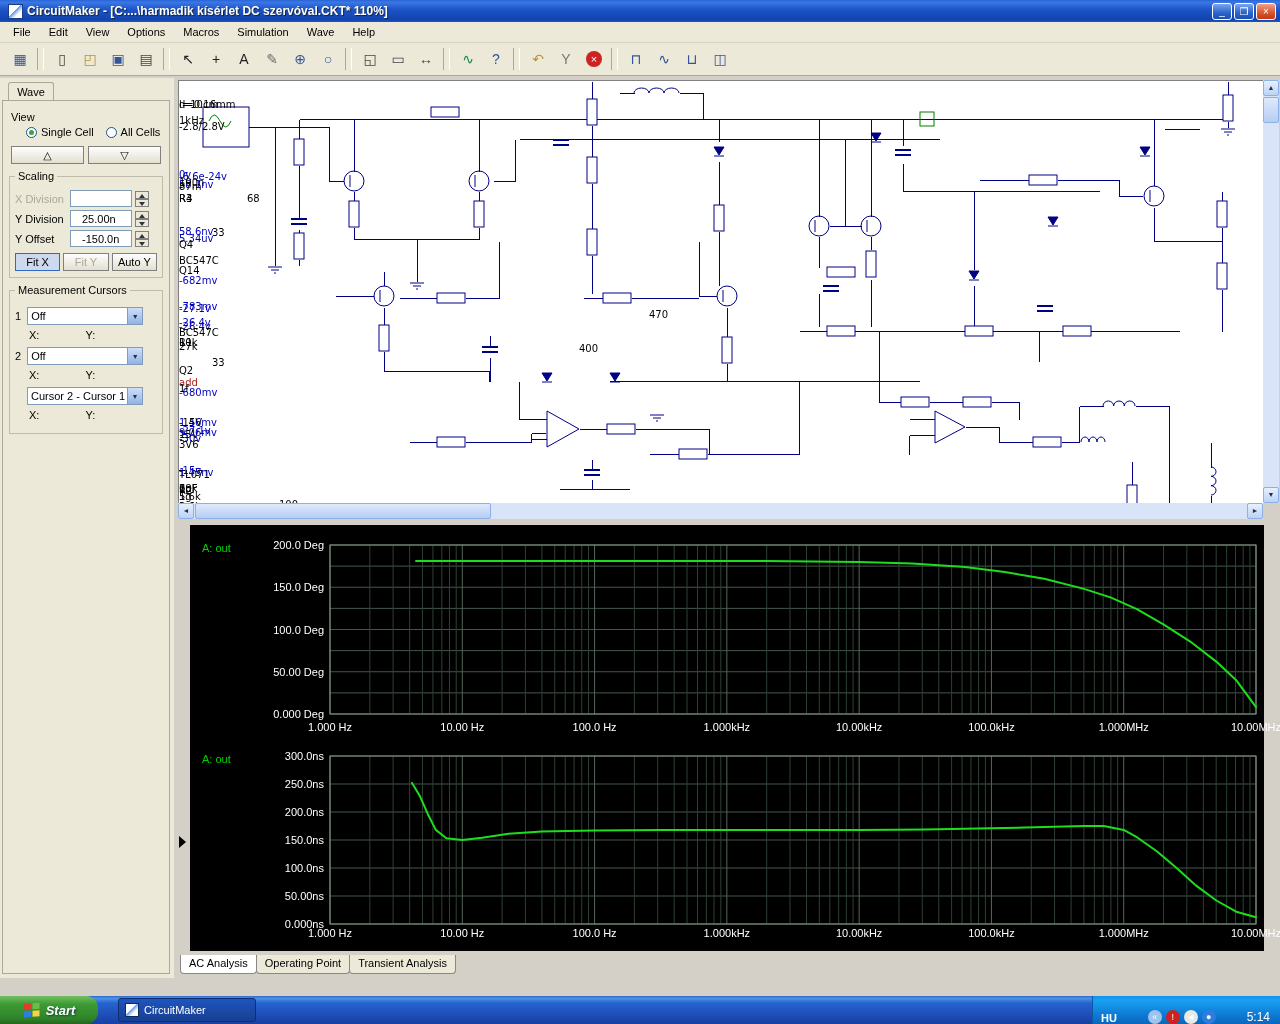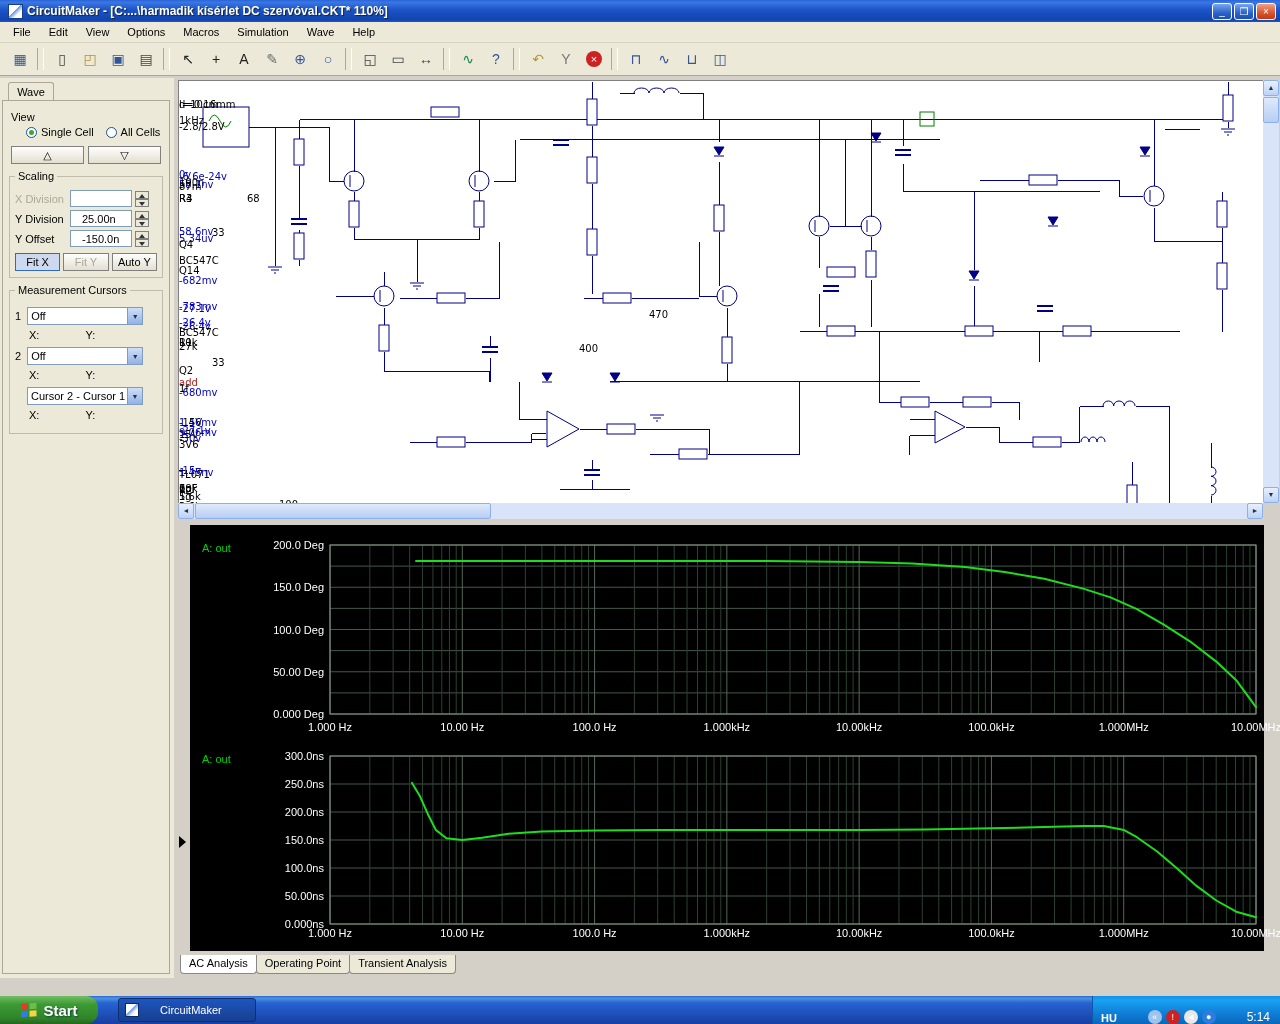--- a/index.html
+++ b/index.html
@@ -84,24 +84,24 @@
   .tab { padding:2px 8px 2px 8px; border:1px solid #888; border-top:none; background:#ece9d8; margin-right:-1px;
     border-radius:0 0 4px 4px; font-size:11px; }
   .tab.selected { background:#fff; font-weight:normal; position:relative; z-index:2; }
 
   
   .taskbar { position:absolute; left:0; bottom:0; width:1280px; height:28px;
     background:linear-gradient(180deg,#3168d5 0%,#4993e2 9%,#2663d2 25%,#1941a5 95%); }
   .start-btn { position:absolute; left:0; top:0; height:28px; width:98px; border-radius:0 12px 12px 0;
     background:linear-gradient(180deg,#73bf63 0%,#3c9a33 30%,#2f842a 80%,#25661f 100%);
     display:flex; align-items:center; justify-content:center; gap:5px;
-    color:#fff; font-weight:bold; font-size:15px; text-shadow:1px 1px 2px #143; }
+    color:#fff; font-weight:bold; font-style:italic; font-size:13px; text-shadow:1px 1px 2px #143; }
   .task-btn { position:absolute; left:118px; top:2px; height:24px; width:138px; border-radius:3px;
     background:linear-gradient(180deg,#1e55c0,#173f90); border:1px solid #0e2f70;
-    color:#fff; display:flex; align-items:center; gap:21px; padding:8px 6px; font-size:11px; }
+    color:#fff; display:flex; align-items:center; gap:5px; padding:8px 6px; font-size:11px; }
   .task-icon { width:14px; height:14px; background:linear-gradient(135deg,#fff 45%,#6a96e8 46%,#fff 70%); border:1px solid #0a2a60; }
   .tray { position:absolute; right:0; top:0; height:28px; width:188px;
     background:linear-gradient(180deg,#1290e8 0%,#19a2f3 15%,#0f7fd8 60%,#0b66bb 100%);
     border-left:1px solid #0a5aa8; display:flex; align-items:flex-end; gap:7px; padding:0 10px 0 8px; color:#fff; }
   .tray-lang { font-weight:bold; }
   .tray-icons { display:flex; gap:4px; align-items:center; flex:1; justify-content:center; }
   .tray-ico { width:14px; height:14px; border-radius:50%; display:flex; align-items:center; justify-content:center;
     font-size:9px; color:#fff; }
   .tray-clock { font-size:12px; }
   .flag { display:inline-block; width:18px; height:15px; }

